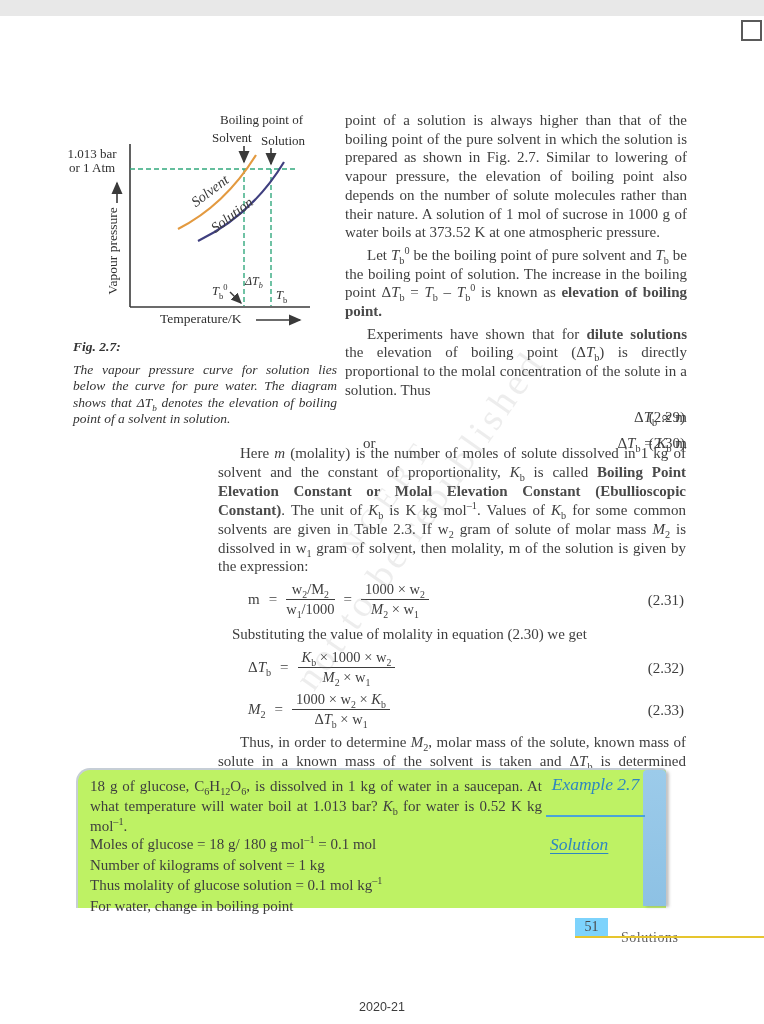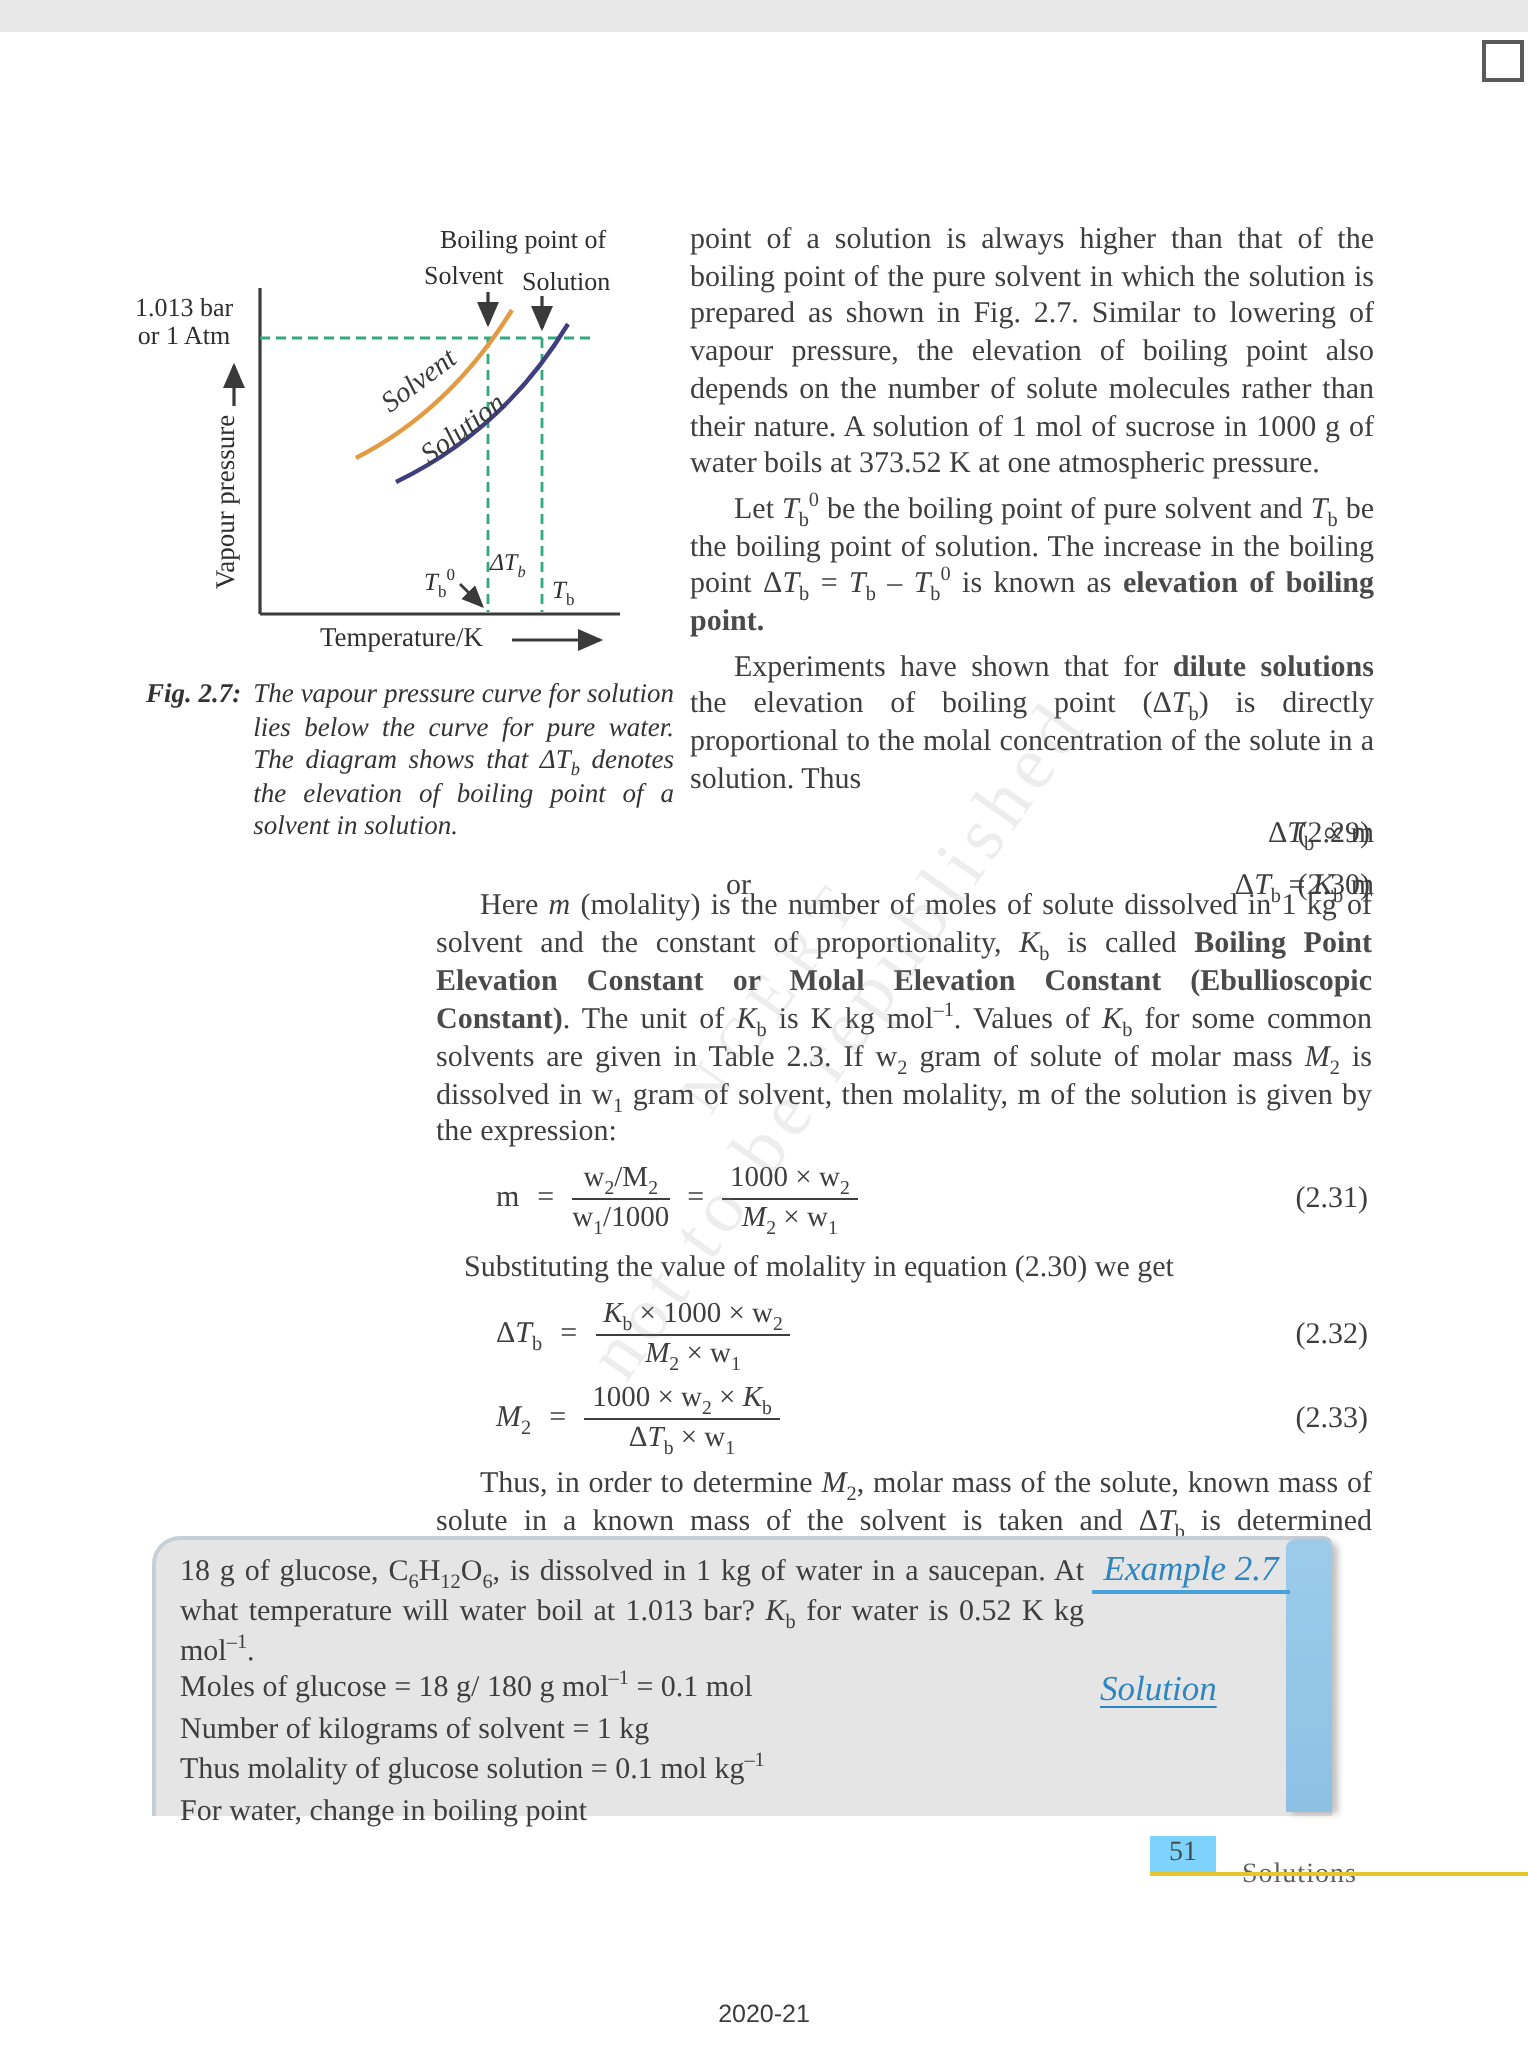--- a/index.html
+++ b/index.html
@@ -27,21 +27,21 @@
   .fl-vp { left:53px; top:142px; transform:translate(-50%,-50%) rotate(-90deg); font-size:13.5px; }
   .fl-temp { left:100px; top:202px; font-size:13.5px; }
   .fl-curve-solvent { left:150px; top:82px; transform:translate(-50%,-50%) rotate(-37deg); font-style:italic; font-size:14.5px; color:#3a3a3a; }
   .fl-curve-solution { left:172px; top:106px; transform:translate(-50%,-50%) rotate(-37deg); font-style:italic; font-size:14.5px; color:#3a3a3a; }
   .fl-dtb { left:185px; top:165px; font-size:12px; font-style:italic; }
   .fl-tb0 { left:152px; top:175px; font-size:12.5px; }
   .fl-tb  { left:216px; top:179px; font-size:12.5px; }
 
   
   .fig-caption { position:absolute; left:73px; top:323px; width:264px; display:flex; gap:6px;
-    font-style:italic; font-size:13.5px; line-height:16.5px; color:#333; }
+    font-style:italic; font-size:13.5px; line-height:16.5px; color:#333;flex-direction:column; }
   .fig-caption .tag { font-weight:bold; white-space:nowrap; }
   .fig-caption .body { text-align:justify; }
 
   
   .right-col { position:absolute; left:345px; top:95px; width:342px; font-size:15px; line-height:18.7px; text-align:justify; }
   .right-col p.indent { text-indent:22px; }
   .right-col p + p { margin-top:4px; }
   .eqrow { position:relative; padding-left:50px; margin-top:8px; text-align:right; }
   .eqrow .or { position:absolute; left:18px; }
   .eqrow .eqnum { position:absolute; right:2px; }
@@ -51,27 +51,27 @@
   .main-col .indent { text-indent:22px; }
   .meq { position:relative; display:flex; align-items:center; gap:9px; padding-left:30px; margin:5px 0; text-align:left; }
   .meq .eqnum { position:absolute; right:2px; top:50%; transform:translateY(-50%); }
   .frac { display:inline-block; text-align:center; font-size:14.5px; line-height:17px; }
   .frac .num { display:block; border-bottom:1.2px solid #3e3e3e; padding:0 4px 1px; }
   .frac .den { display:block; padding-top:1px; }
   .subst { text-indent:14px; margin-top:7px; }
 
   
   .example-box { position:absolute; left:76px; top:752px; width:590px; height:140px;
-    border-top:2px solid #c6ced6; border-left:2px solid #c6ced6; border-radius:14px 4px 0 0; background:#e5e5e5; }
+    border-top:2px solid #c6ced6; border-left:2px solid #c6ced6; border-radius:14px 4px 0 0; background:#bef264; }
   .example-bar { position:absolute; right:0; top:0; width:23px; height:136px;
     background:linear-gradient(180deg,#9ccbea,#8dc1e4); border-radius:4px 4px 0 0;
     box-shadow:3px 1px 3px rgba(120,120,120,.45); }
   .example-problem { position:absolute; left:12px; top:6px; width:452px; font-size:15px; line-height:20px; text-align:justify; }
   .example-label { position:absolute; left:468px; top:4px; width:99px; text-align:center;
-    font-style:italic; font-size:17.5px; color:#2e86c1; border-bottom:2px solid #4aa3d8; padding-bottom:0; }
+    font-style:italic; font-size:17.5px; color:#2e86c1; border-bottom:2px solid #4aa3d8; padding-bottom:20px; }
   .solution-label { position:absolute; left:472px; top:64px; font-style:italic; font-size:17.5px; color:#2e86c1;
     text-decoration:underline; text-underline-offset:3px; }
   .solution-lines { position:absolute; left:12px; top:64px; width:450px; font-size:15px; line-height:20.5px; }
 
   
   .page-badge { position:absolute; left:575px; top:902px; width:33px; height:18px; background:#7dd3fc;
     text-align:center; font-size:14px; line-height:18px; color:#4a4a4a; }
   .chapter-title { position:absolute; left:621px; top:914px; font-size:14px; color:#5f5f5f; letter-spacing:0.5px; }
   .footer-rule { position:absolute; left:575px; top:920px; width:189px; height:2px; background:#e6c52e; }
   .year-mark { position:absolute; left:0; right:0; top:984px; text-align:center;

